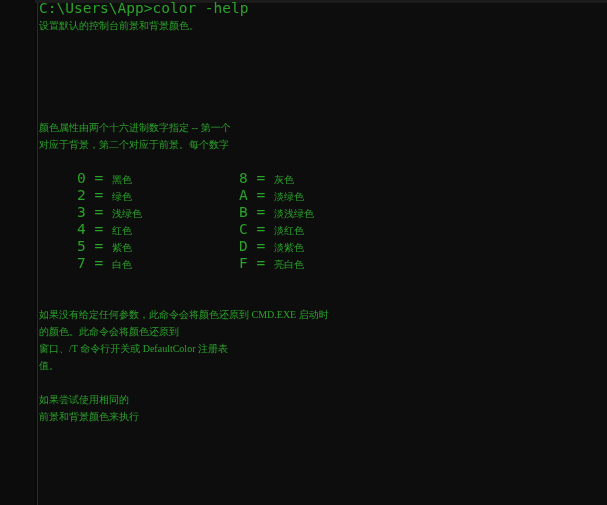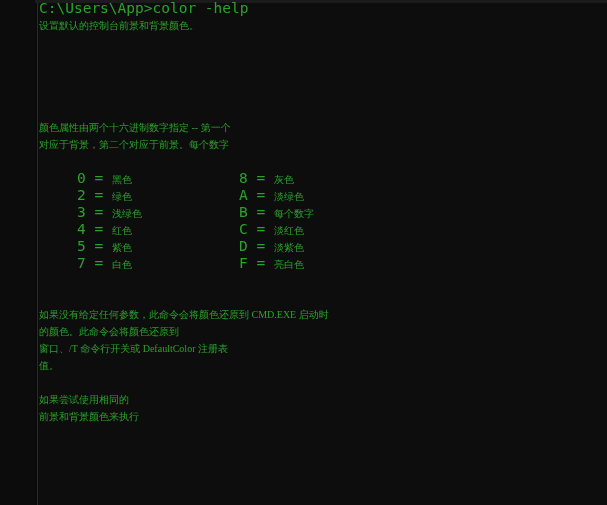--- a/index.html
+++ b/index.html
@@ -95,21 +95,21 @@
     <div class="line blank">&nbsp;</div>
 
     <div class="line cn">颜色属性由两个十六进制数字指定 -- 第一个</div>
     <div class="line cn">对应于背景，第二个对应于前景。每个数字</div>
 
     <div class="line blank">&nbsp;</div>
 
     <div id="color-table">
         <div class="line"><span style="display: inline-block; width: 38px;">&nbsp;</span><span class="col-l"><span>0</span><span> = </span><span class="cn">黑色</span></span><span><span>8</span><span> = </span><span class="cn">灰色</span></span></div>
         <div class="line"><span style="display: inline-block; width: 38px;">&nbsp;</span><span class="col-l"><span>2</span><span> = </span><span class="cn">绿色</span></span><span><span>A</span><span> = </span><span class="cn">淡绿色</span></span></div>
-        <div class="line"><span style="display: inline-block; width: 38px;">&nbsp;</span><span class="col-l"><span>3</span><span> = </span><span class="cn">浅绿色</span></span><span><span>B</span><span> = </span><span class="cn">每个数字</span></span></div>
+        <div class="line"><span style="display: inline-block; width: 38px;">&nbsp;</span><span class="col-l"><span>3</span><span> = </span><span class="cn">浅绿色</span></span><span><span>B</span><span> = </span><span class="cn">淡浅绿色</span></span></div>
         <div class="line"><span style="display: inline-block; width: 38px;">&nbsp;</span><span class="col-l"><span>4</span><span> = </span><span class="cn">红色</span></span><span><span>C</span><span> = </span><span class="cn">淡红色</span></span></div>
         <div class="line"><span style="display: inline-block; width: 38px;">&nbsp;</span><span class="col-l"><span>5</span><span> = </span><span class="cn">紫色</span></span><span><span>D</span><span> = </span><span class="cn">淡紫色</span></span></div>
         <div class="line"><span style="display: inline-block; width: 38px;">&nbsp;</span><span class="col-l"><span>7</span><span> = </span><span class="cn">白色</span></span><span><span>F</span><span> = </span><span class="cn">亮白色</span></span></div>
       </div>
 
     <div class="line blank">&nbsp;</div>
     <div class="line blank">&nbsp;</div>
 
     <div class="line cn">如果没有给定任何参数，此命令会将颜色还原到 CMD.EXE 启动时</div>
     <div class="line cn">的颜色。此命令会将颜色还原到</div>

